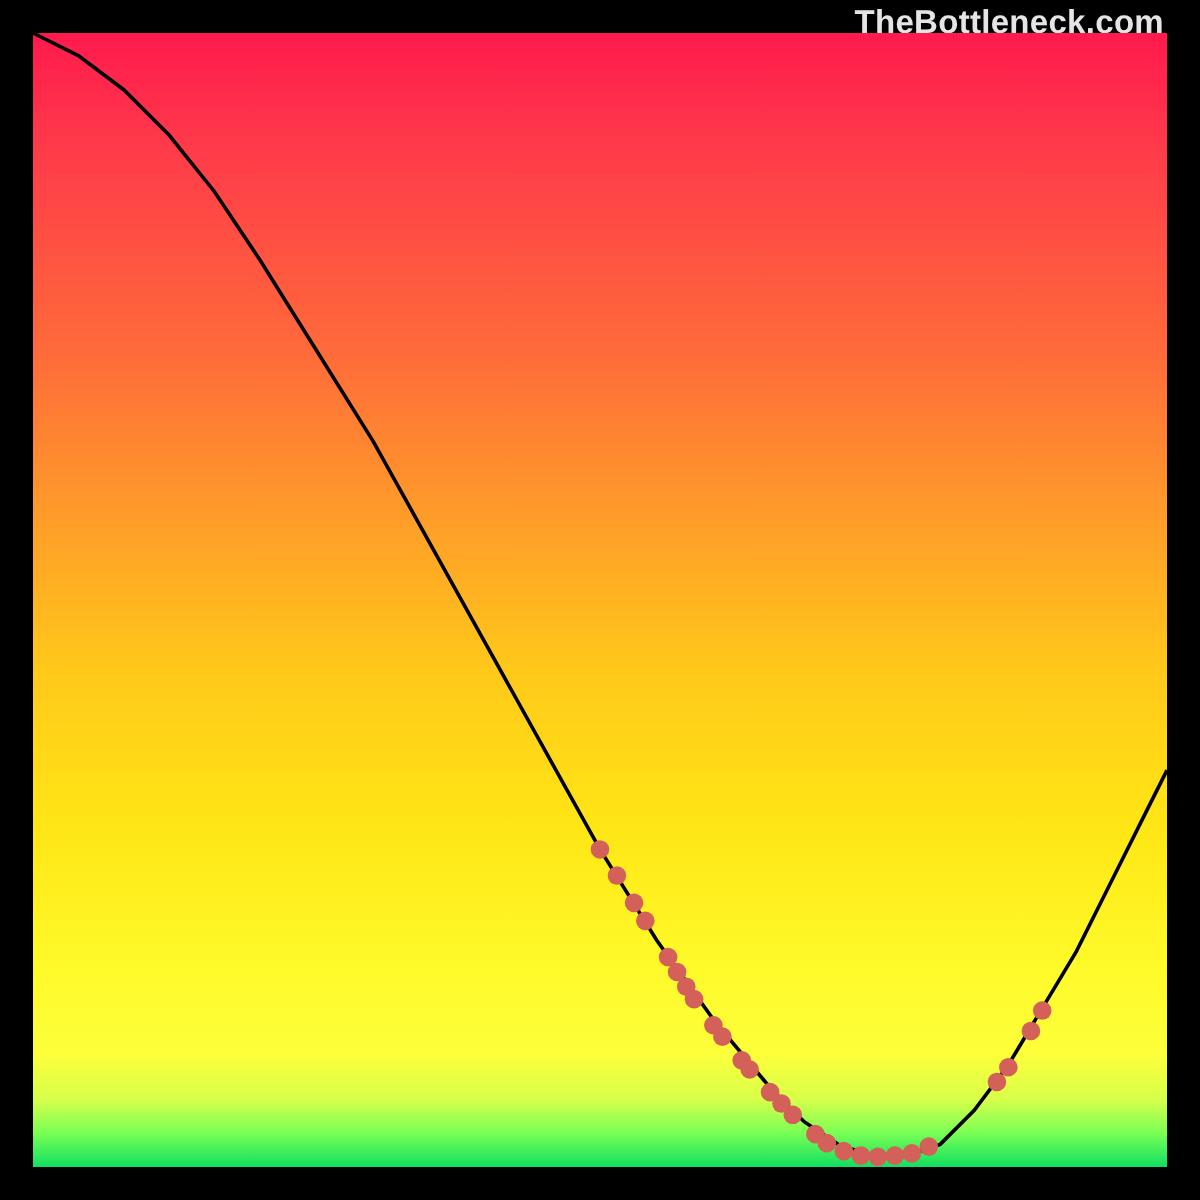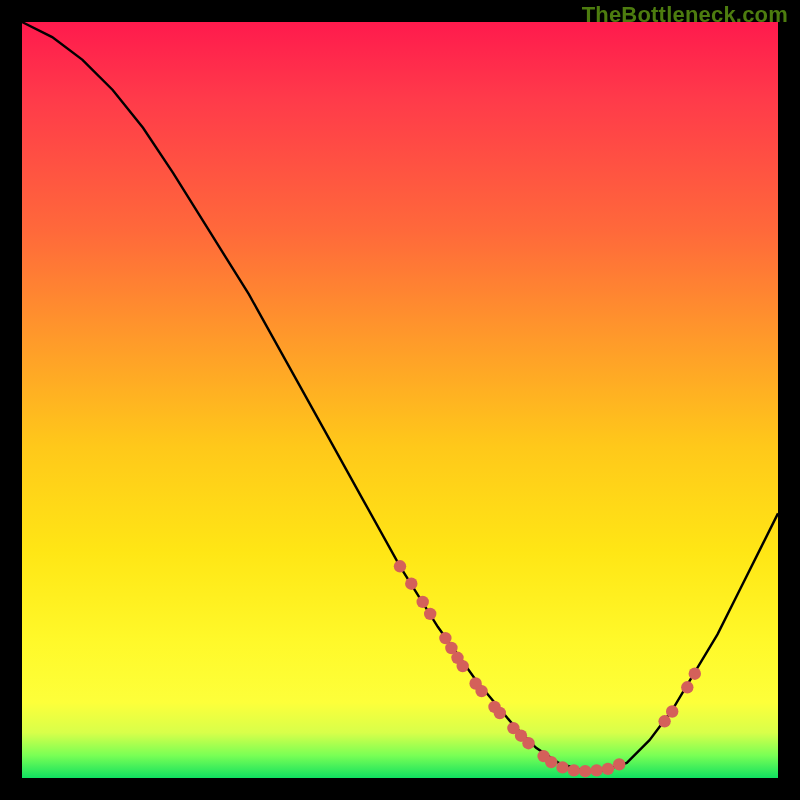--- a/index.html
+++ b/index.html
@@ -34,24 +34,24 @@
       #fff92a 82%,
       #fdff3a 90%,
       #d8ff4a 94%,
       #7aff55 97%,
       #10e060 100%
     );
   }
   .watermark {
     position: absolute;
     top: 2px;
-    right: 12px;
+    right: 24px;
     font-size: 22px;
     font-weight: 600;
-    color: #4d7c0f;
+    color: #e5e5e5;
     letter-spacing: 0.2px;
   }
   svg.curve {
     position: absolute;
     left: 0;
     top: 0;
     width: 756px;
     height: 756px;
     overflow: visible;
   }

